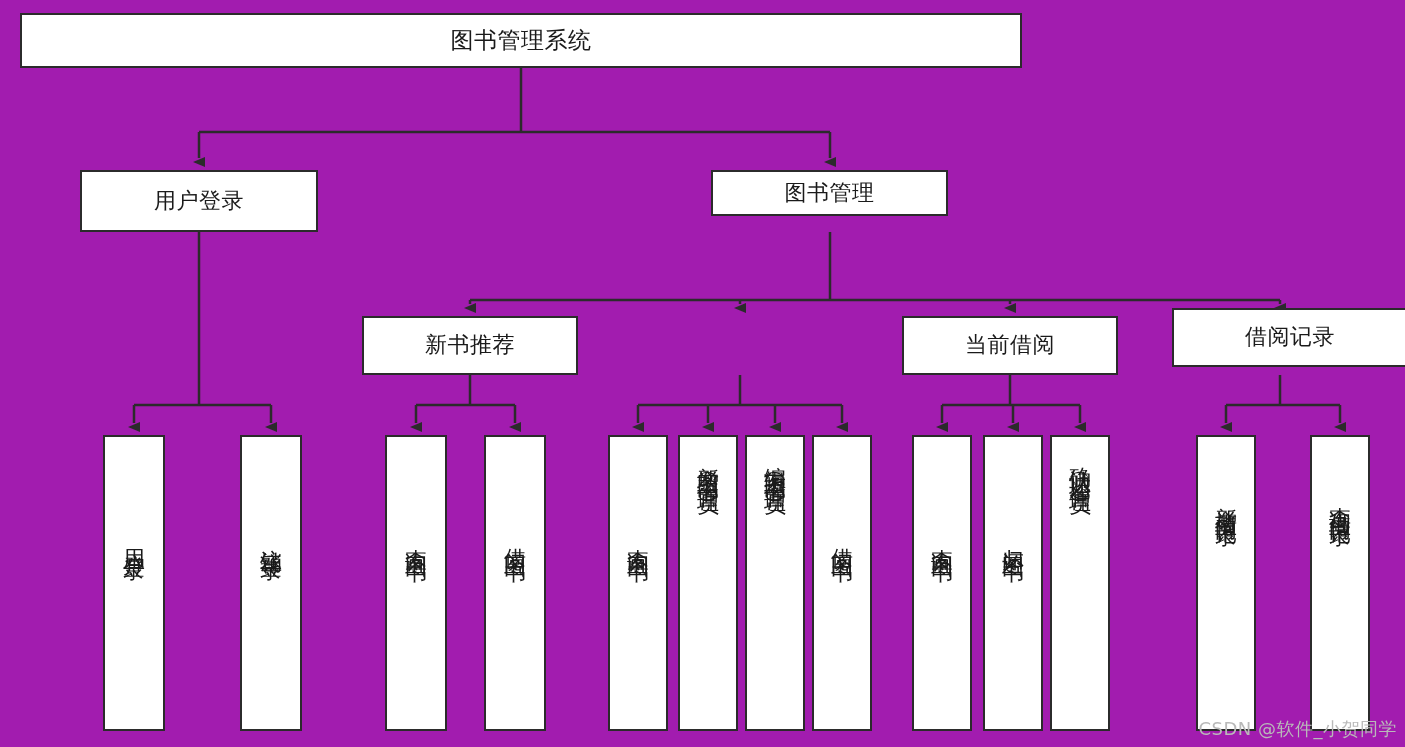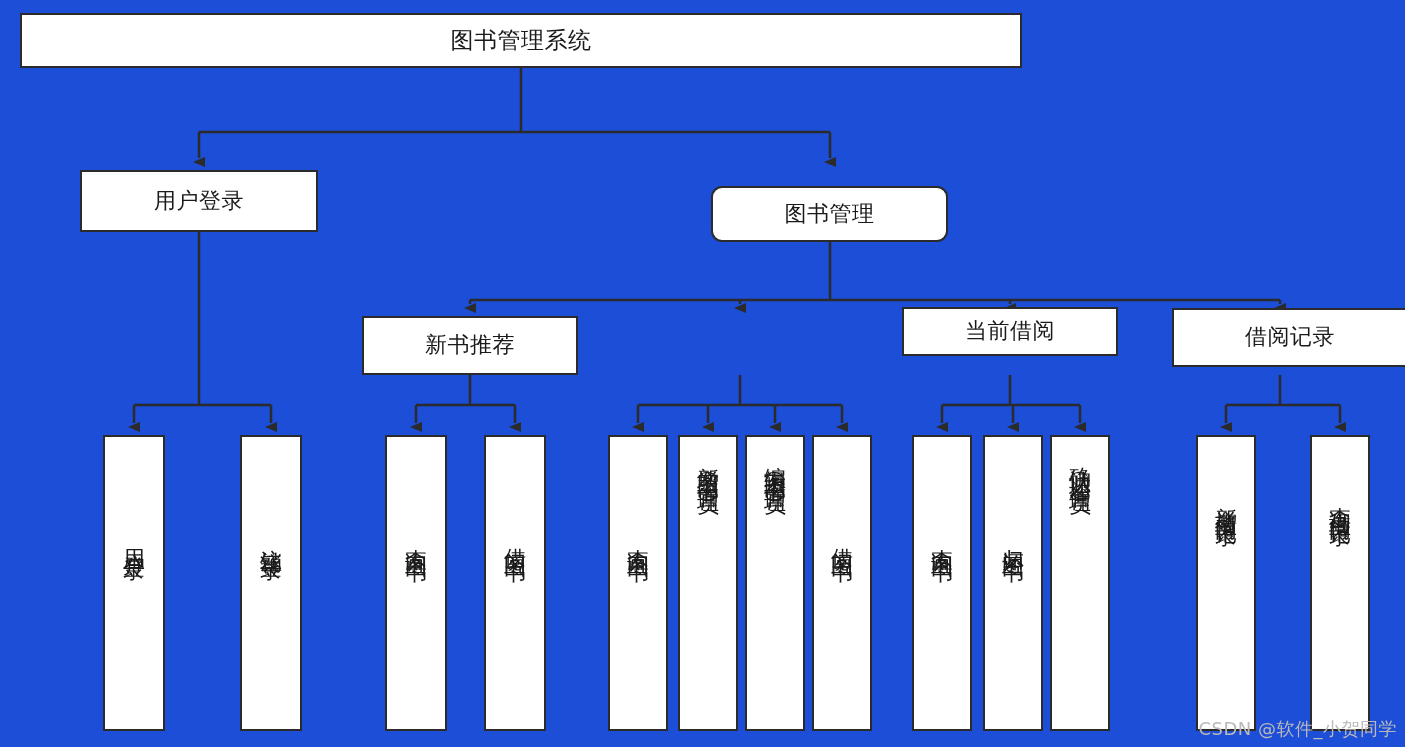--- a/index.html
+++ b/index.html
@@ -10,21 +10,21 @@
   body {
     width: 1405px;
     height: 747px;
     font-family: "DejaVu Sans", "Liberation Sans", sans-serif;
     overflow: hidden;
   }
   #diagram-root {
     position: relative;
     width: 1405px;
     height: 747px;
-    background: #1d4ed8;
+    background: #a21caf;
   }
   svg.diagram-canvas {
     position: absolute;
     left: 0;
     top: 0;
     width: 1405px;
     height: 747px;
   }
   .node-box {
     position: absolute;
@@ -145,28 +145,28 @@
     </g>
   </svg>
 
   <div class="node-box level-root" style="left:20px; top:13px; width:1002px; height:55px;">
     <span class="node-label">图书管理系统</span>
   </div>
 
   <div class="node-box level-2" style="left:80px; top:170px; width:238px; height:62px;">
     <span class="node-label">用户登录</span>
   </div>
-  <div class="node-box level-2" style="left:711px; top:186px; width:237px; height:56px;border-radius:11px;">
+  <div class="node-box level-2" style="left:711px; top:170px; width:237px; height:46px;">
     <span class="node-label">图书管理</span>
   </div>
 
   <div class="node-box level-3" style="left:362px; top:316px; width:216px; height:59px;">
     <span class="node-label">新书推荐</span>
   </div>
-  <div class="node-box level-3" style="left:902px; top:307px; width:216px; height:49px;">
+  <div class="node-box level-3" style="left:902px; top:316px; width:216px; height:59px;">
     <span class="node-label">当前借阅</span>
   </div>
   <div class="node-box level-3" style="left:1172px; top:308px; width:236px; height:59px;">
     <span class="node-label">借阅记录</span>
   </div>
 
   <div class="node-box leaf-box leaf-mid" style="left:103px; top:435px; width:62px; height:296px;">
     <span class="node-label">用户登录</span>
   </div>
   <div class="node-box leaf-box leaf-mid" style="left:240px; top:435px; width:62px; height:296px;">

